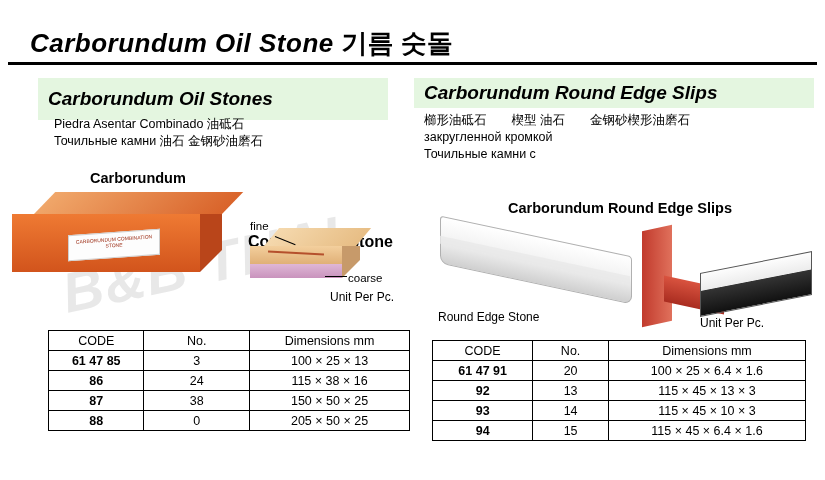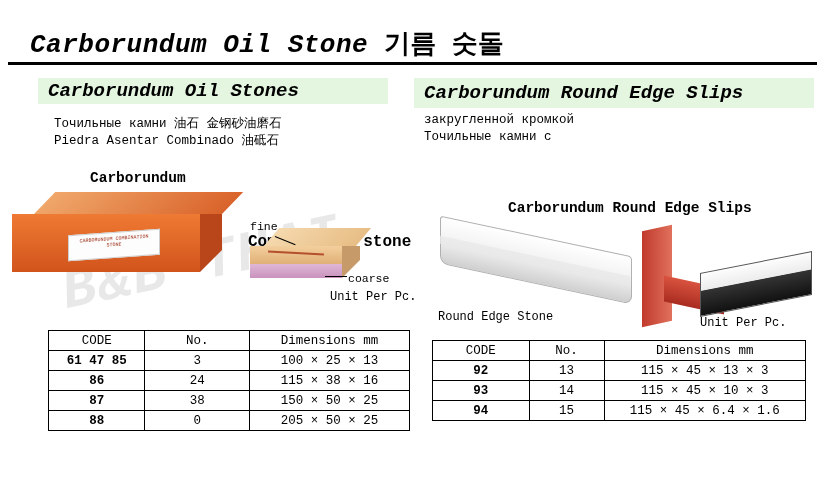--- a/index.html
+++ b/index.html
@@ -4,21 +4,21 @@
 <style>
   html,body{margin:0;padding:0;}
   body{
     width:825px;height:480px;
     background:#ffffff;
     font-family:"Liberation Sans", sans-serif;
     position:relative;
     overflow:hidden;
     color:#000;
   }
-  .page{position:relative;width:825px;height:480px;font-family:Liberation Mono, monospace;}
+  .page{position:relative;width:825px;height:480px;}
 
   
   .header-title{
     position:absolute;left:30px;top:26px;
     font-size:26px;font-weight:bold;font-style:italic;
     letter-spacing:0.5px;
     white-space:nowrap;
   }
   .header-title .kr{font-style:normal;font-weight:bold;letter-spacing:0;}
   .header-rule{
@@ -31,21 +31,21 @@
     position:absolute;
     background:#e4f6e0;
     display:flex;align-items:center;
     padding-left:10px;
     box-sizing:border-box;
   }
   .banner span{
     font-size:19px;font-weight:bold;font-style:italic;
     white-space:nowrap;
   }
-  #banner-left{left:38px;top:78px;width:350px;height:26px;}
+  #banner-left{left:38px;top:78px;width:350px;height:42px;}
   #banner-right{left:414px;top:78px;width:400px;height:30px;}
 
   
   .subtitle{
     position:absolute;
     font-size:12.5px;
     line-height:17px;
     white-space:nowrap;
   }
   #sub-left{left:54px;top:116px;}
@@ -202,24 +202,25 @@
   <div class="header-rule"></div>
 
   <div class="banner" id="banner-left">
     <span>Carborundum Oil Stones</span>
   </div>
   <div class="banner" id="banner-right">
     <span>Carborundum Round Edge Slips</span>
   </div>
 
   <div class="subtitle" id="sub-left">
+    <div>Piedra Asentar Combinado  油砥石</div>
     <div>Точильные камни  油石    金钢砂油磨石</div>
-    <div>Piedra Asentar Combinado  油砥石</div>
   </div>
   <div class="subtitle" id="sub-right">
+    <div>櫛形油砥石　　楔型 油石　　金钢砂楔形油磨石</div>
     <div>закругленной кромкой</div>
     <div>Точильные камни с</div>
   </div>
 
   <div class="watermark">B&amp;B THAI</div>
 
   <div class="stone-big">
     <div class="top"></div>
     <div class="front"></div>
     <div class="side"></div>
@@ -291,20 +292,25 @@
   <table id="table-right">
     <thead>
       <tr>
         <th>CODE</th>
         <th>No.</th>
         <th>Dimensions mm</th>
       </tr>
     </thead>
     <tbody>
       <tr>
+        <td class="code">61 47 91</td>
+        <td>20</td>
+        <td>100 × 25 ×  6.4 × 1.6</td>
+      </tr>
+      <tr>
         <td class="code">92</td>
         <td>13</td>
         <td>115 × 45 × 13   × 3</td>
       </tr>
       <tr>
         <td class="code">93</td>
         <td>14</td>
         <td>115 × 45 × 10   × 3</td>
       </tr>
       <tr>

